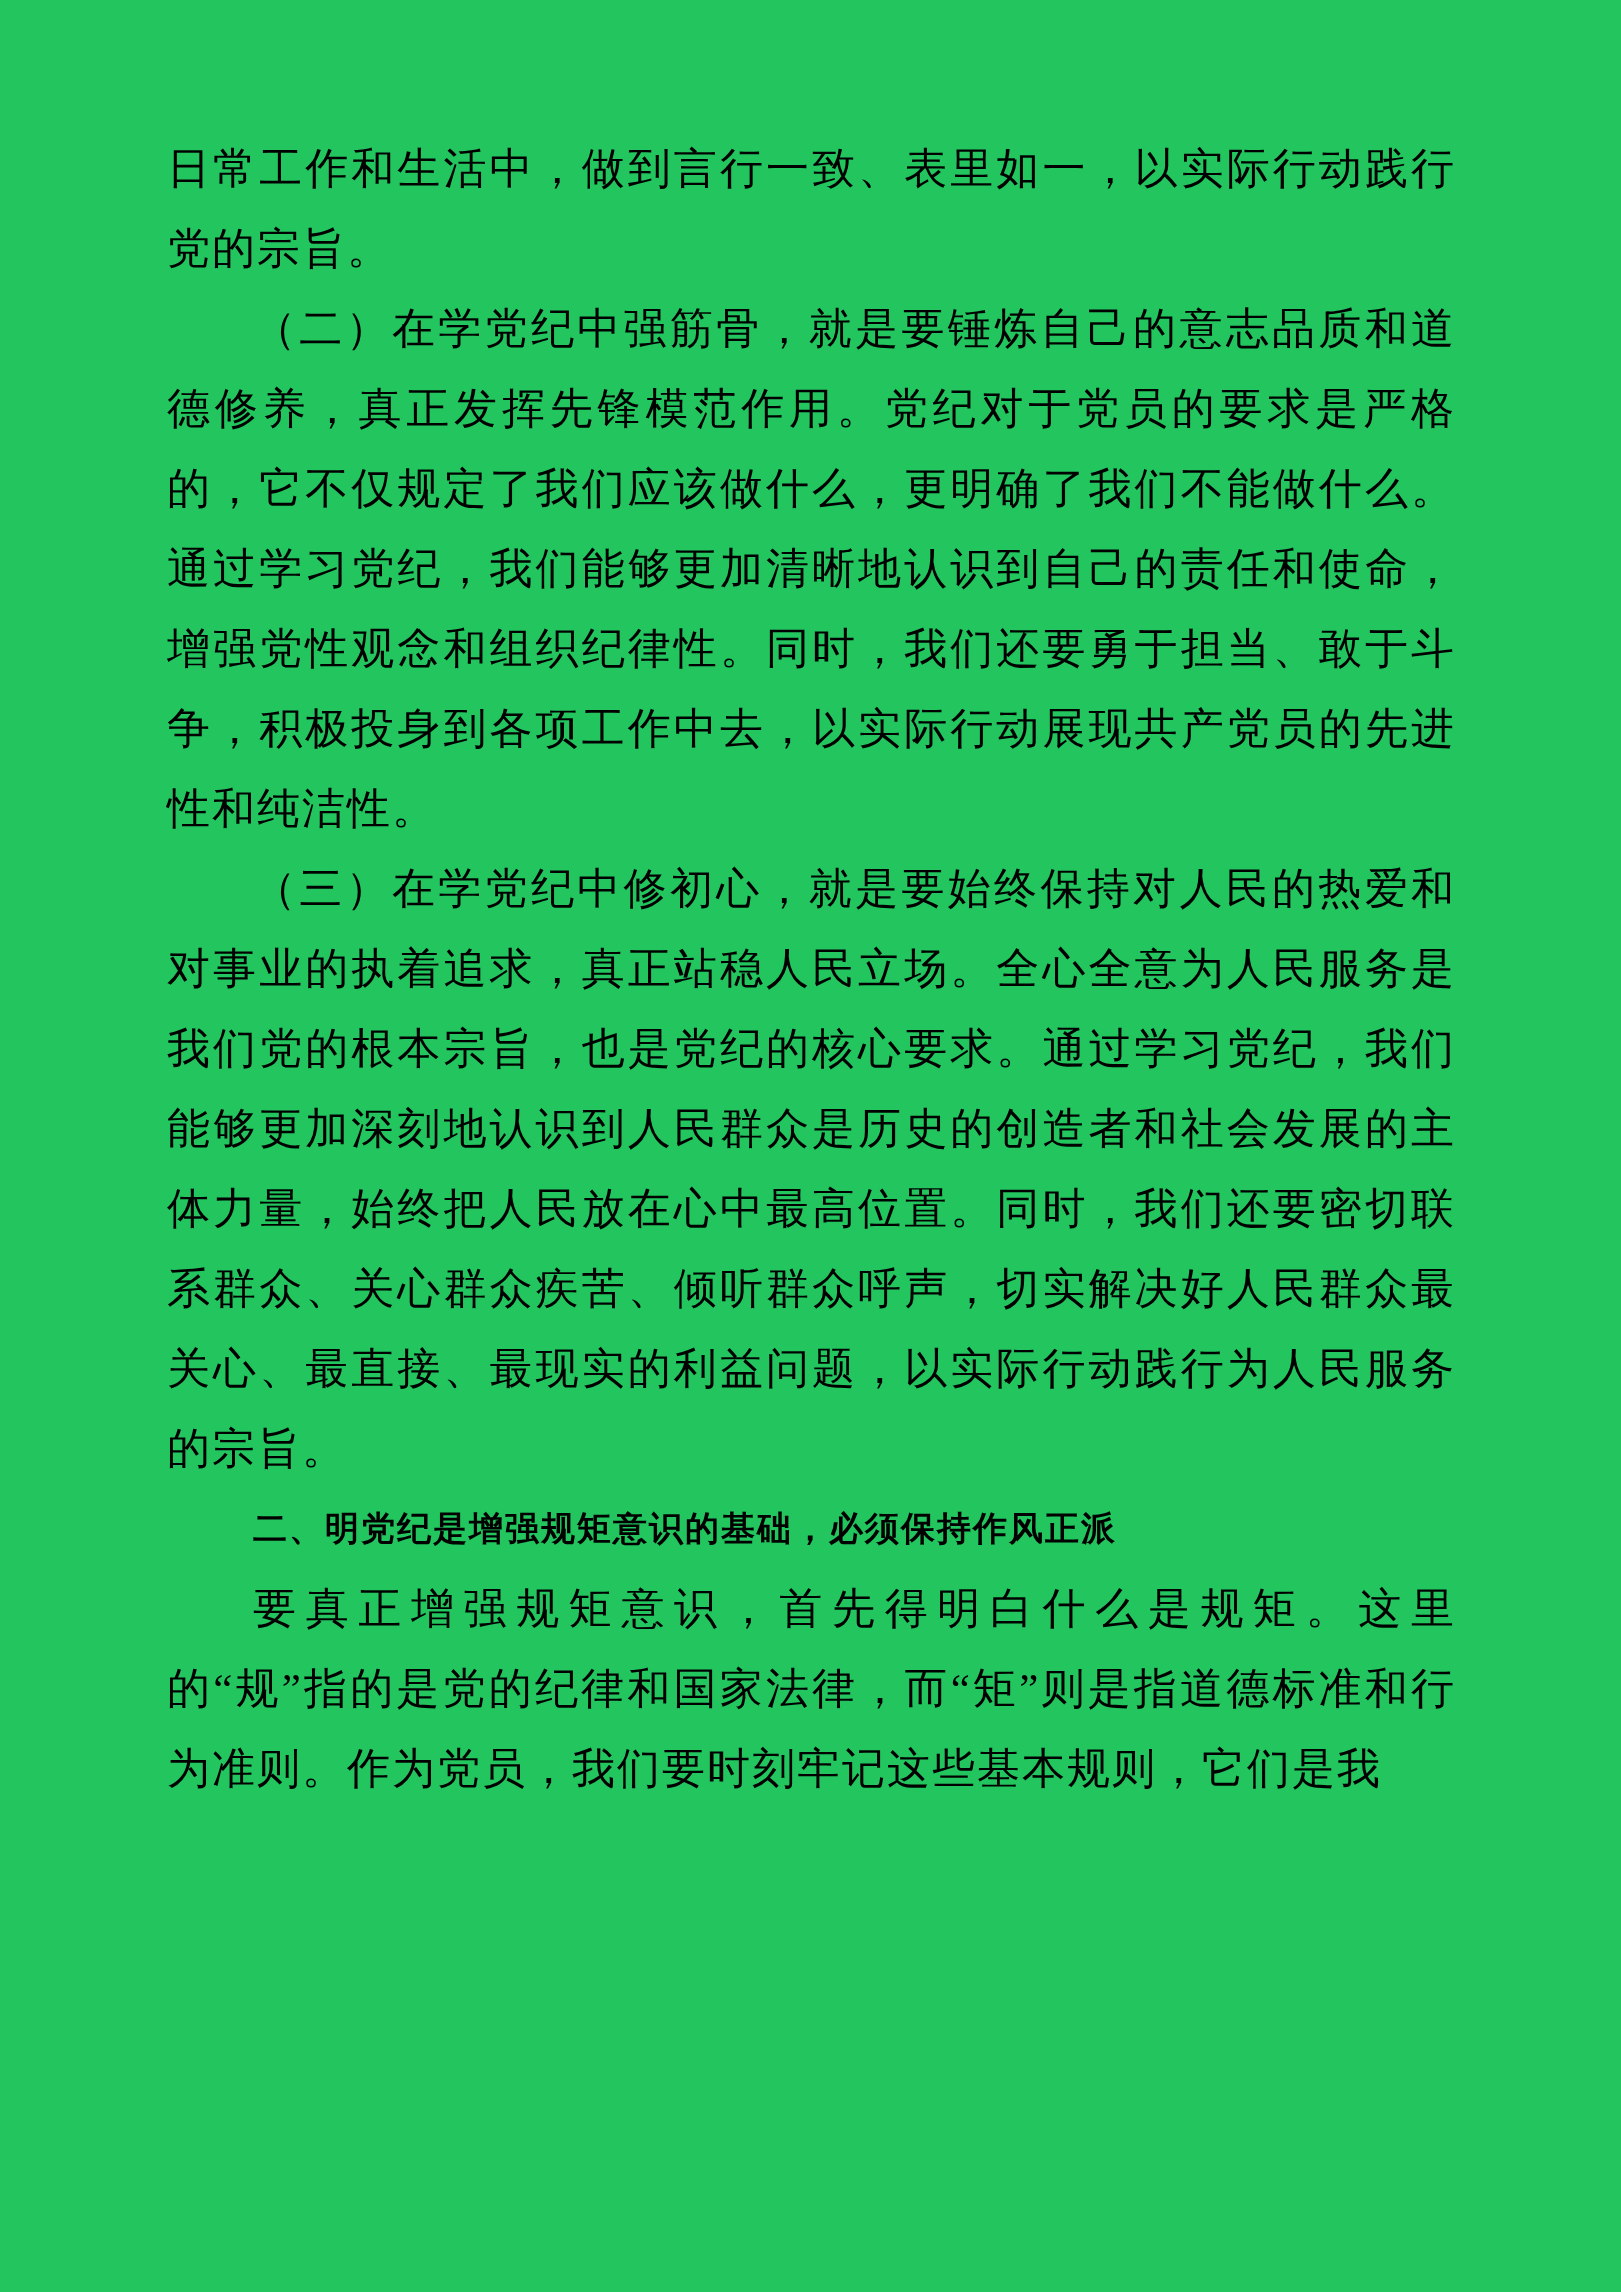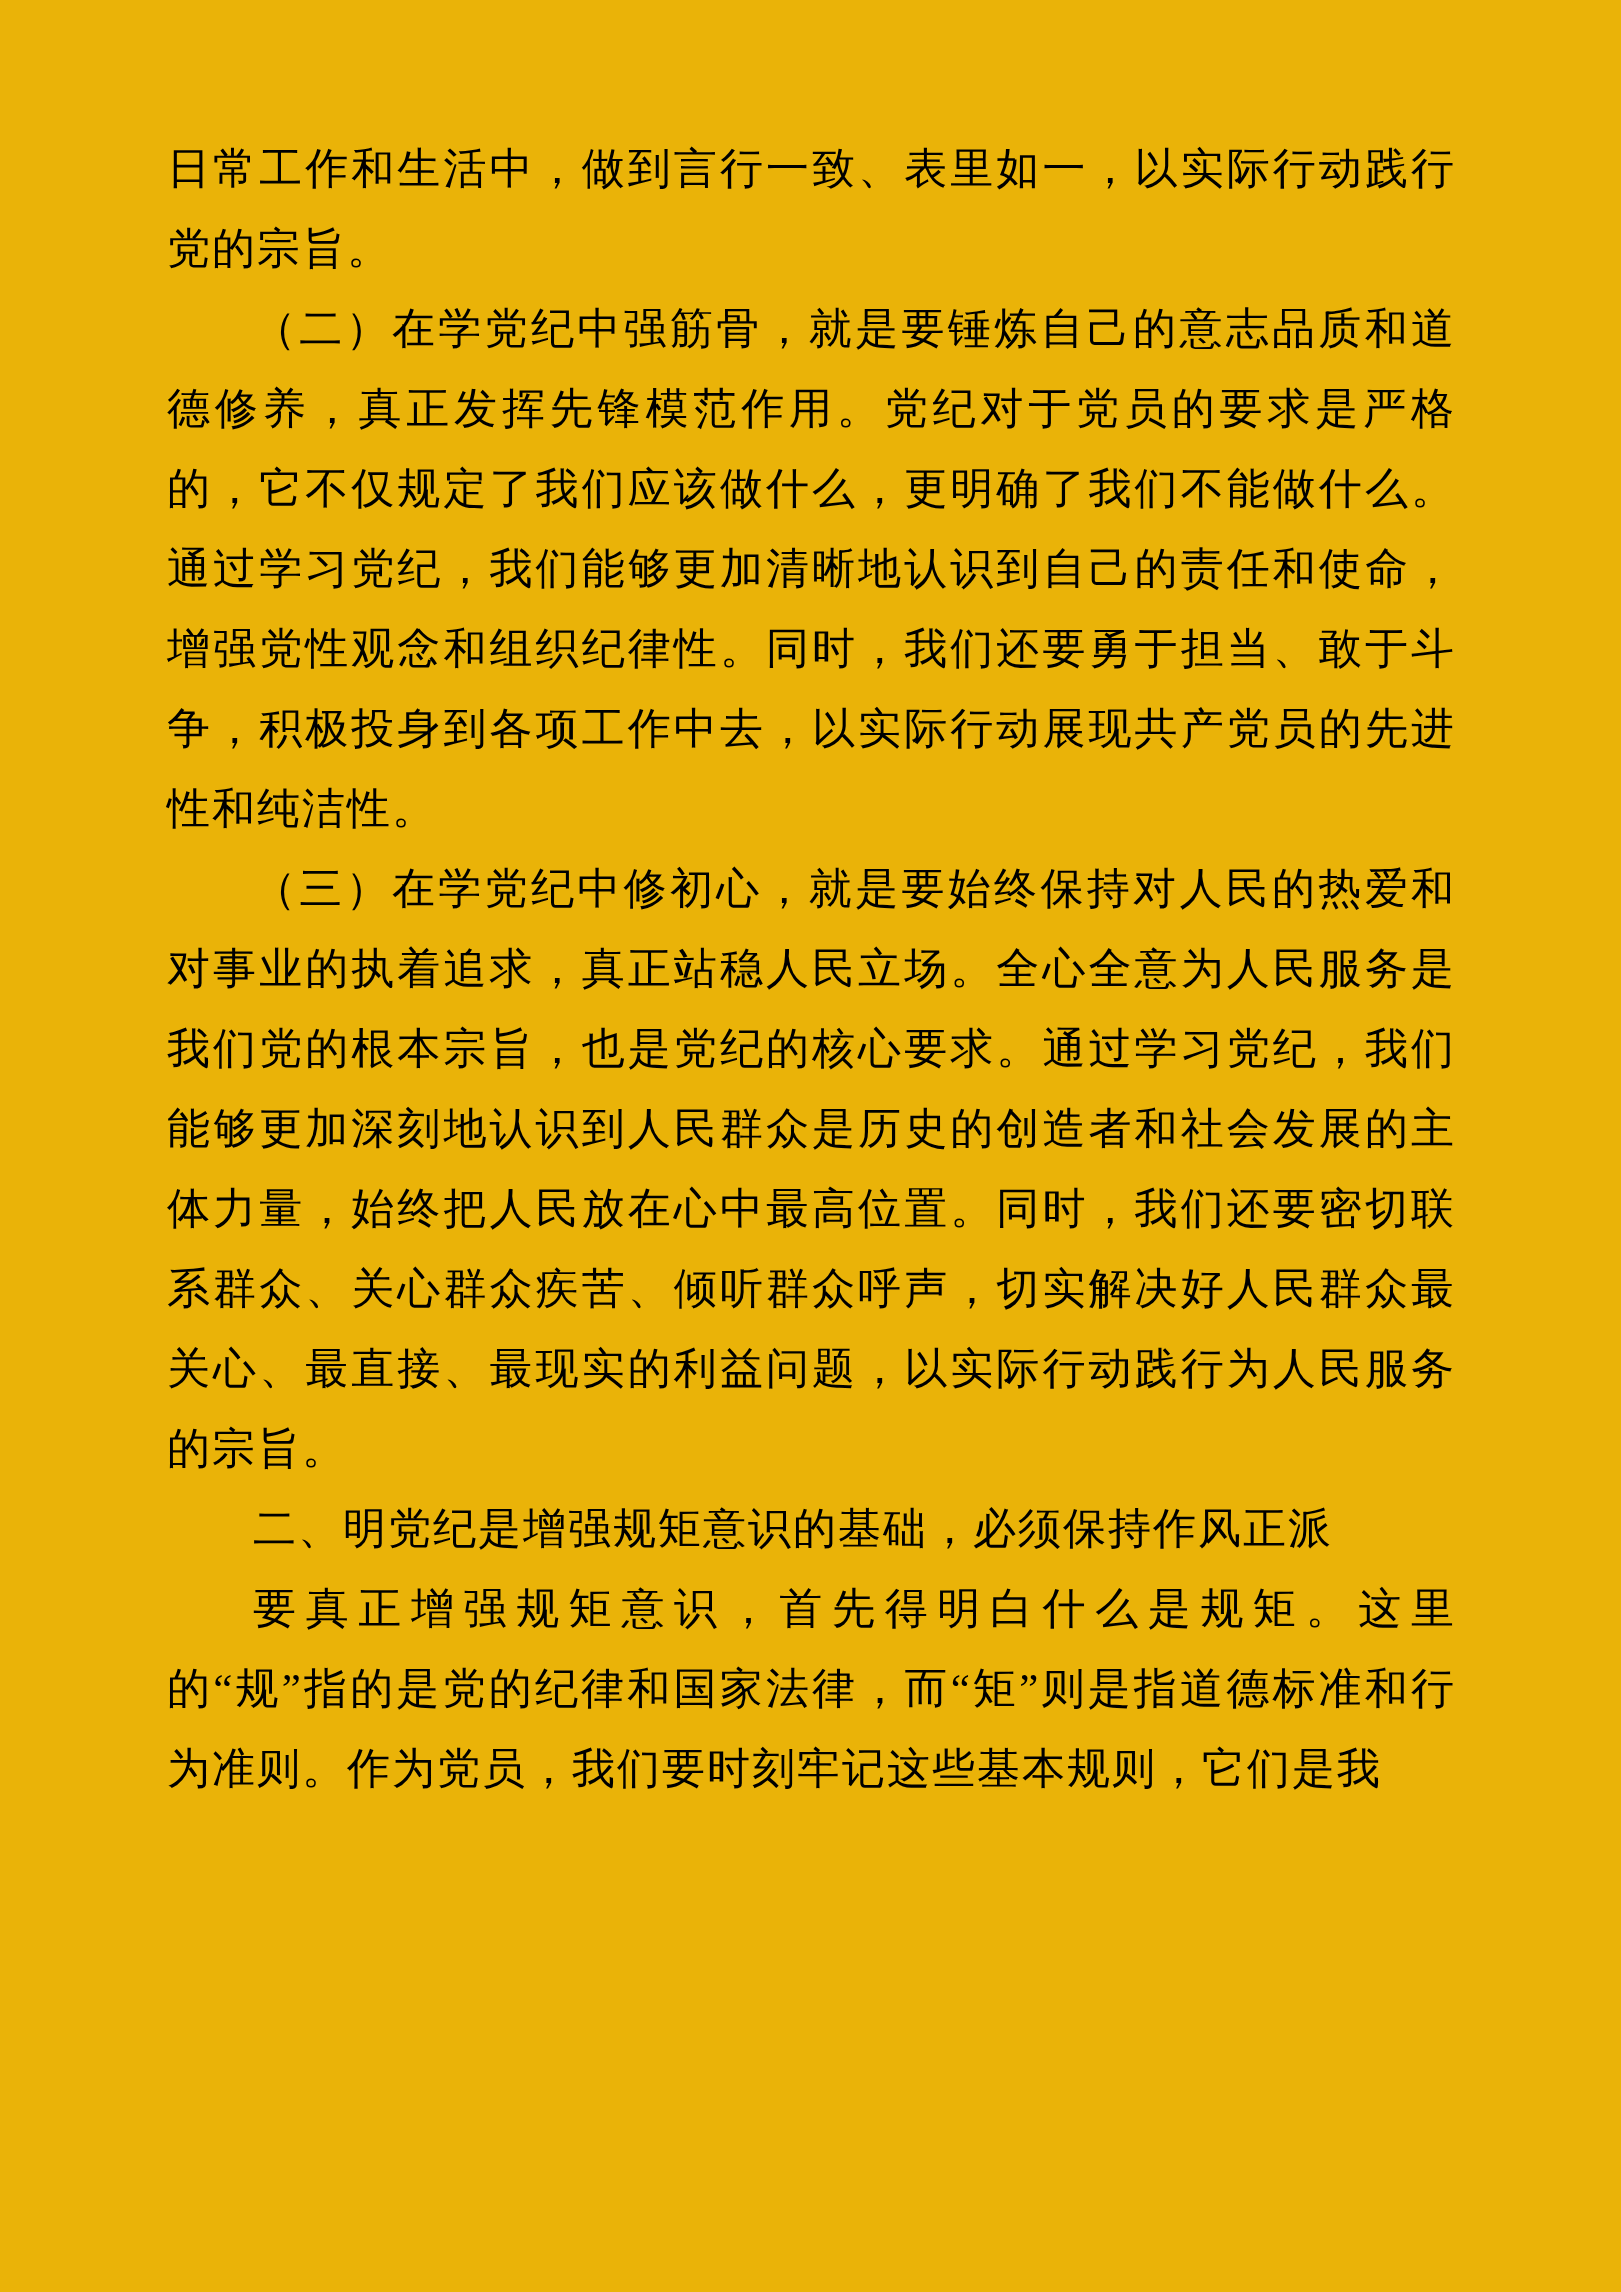--- a/index.html
+++ b/index.html
@@ -9,21 +9,21 @@
   }
   body {
     width: 1621px;
     height: 2293px;
     overflow: hidden;
   }
   .page {
     box-sizing: border-box;
     width: 1621px;
     height: 2293px;
-    background: #eab308;
+    background: #22c55e;
     padding: 129px 165px 0 167px;
     font-family: "Liberation Serif", serif;
     color: #000000;
     font-size: 43px;
   }
   .para {
     margin: 0;
     text-align: justify;
     line-height: 80px;
     letter-spacing: 2px;
@@ -31,25 +31,25 @@
     word-break: break-all;
   }
   .para.no-indent {
     text-indent: 0;
   }
   .lead {
     font-weight: 400;
   }
   .heading {
     margin: 0;
-    font-weight: 400;
+    font-weight: 700;
     line-height: 80px;
     letter-spacing: 2px;
     text-indent: 86px;
-    font-size: 43px;
+    font-size: 34px;
     text-align: justify;
     word-break: break-all;
   }
 </style>
 </head>
 <body>
 
 <div class="page">
 
   <p class="para no-indent">

